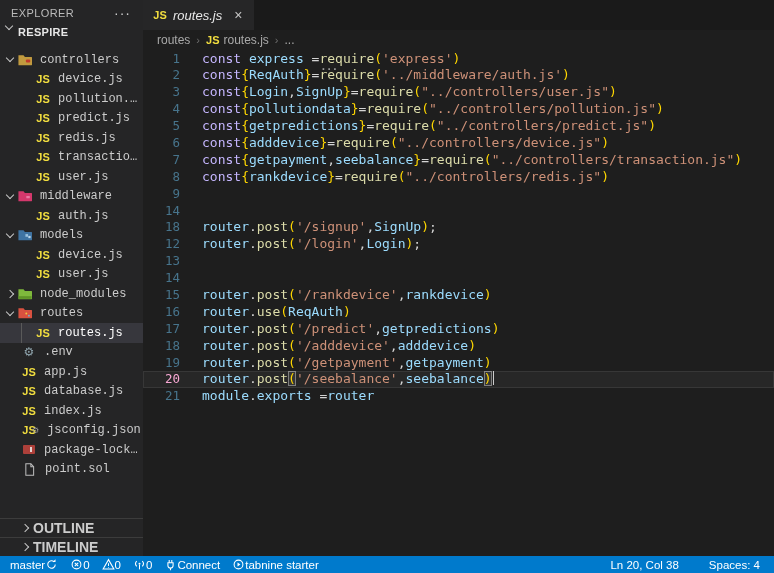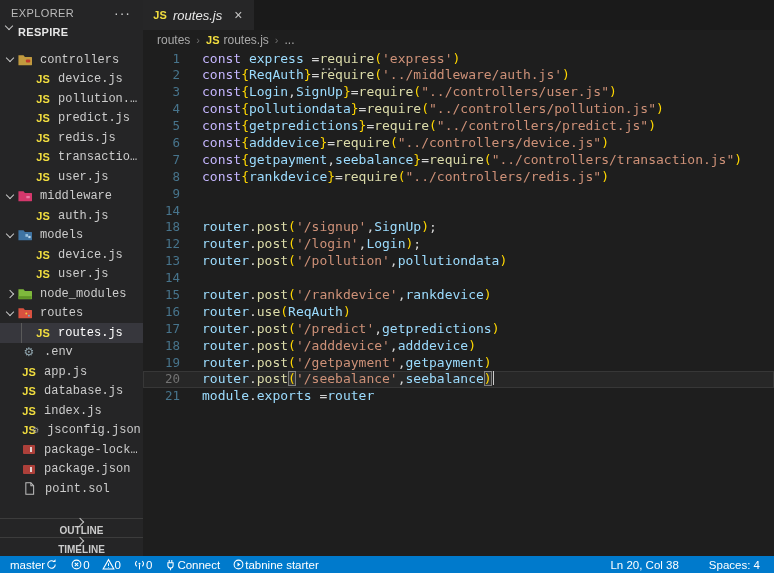--- a/index.html
+++ b/index.html
@@ -34,21 +34,21 @@
   .ic-js { color:#f1dd3f; font-weight:bold; font-size:11px; font-style:normal;
     display:inline-block; width:14px; text-align:center; flex-shrink:0; }
   .ic-gear { color:#8fa4ad; font-size:12px; display:inline-block; width:14px;
     text-align:center; flex-shrink:0; }
   .ic-gear-sm { color:#9e9e9e; font-size:8px; margin-left:-4px; }
   .ic-npm { width:12px; height:9px; background:#ad403a; display:inline-block;
     position:relative; border-radius:1px; margin:0 1px; flex-shrink:0; }
   .ic-npm i { position:absolute; right:3px; top:2px; width:2px; height:5px; background:#e3d4d3; }
   .tree svg, .ws-row svg { flex-shrink:0; }
   .panel { height:19px; border-top:1px solid #3c3c3c; display:flex; align-items:center;
-    font-weight:bold; font-size:10px; color:#cccccc; padding-left:20px; cursor:pointer;flex-direction:column; }
+    font-weight:bold; font-size:14px; color:#cccccc; padding-left:20px; cursor:pointer; }
 
   
   .editor { flex:1; display:flex; flex-direction:column; background:#1e1e1e; min-width:0; }
   .tabbar { height:30px; background:#1a1a1a; display:flex; align-items:stretch; flex-shrink:0; }
   .tab { background:#262627; display:flex; align-items:center; padding:0 10px 0 10px;
     color:#e8e8e8; font-size:13px; cursor:pointer; }
   .tab .tab-label { font-style:italic; margin:0 10px 0 6px; }
   .tab .close { color:#c5c5c5; font-size:14px; line-height:14px; padding:0 2px; cursor:pointer; }
   .breadcrumbs { height:20px; display:flex; align-items:center; padding-left:14px;
     color:#a9a9a9; font-size:12px; flex-shrink:0; }
@@ -56,21 +56,21 @@
   .breadcrumbs .ic-js { width:auto; margin-right:4px; }
   .crumb { cursor:pointer; }
 
   .code { flex:1; font-family:"DejaVu Sans Mono","Liberation Mono",monospace;
     font-size:13px; line-height:16.9px; overflow:hidden; position:relative; padding-top:0.5px; }
   .code-line { display:flex; height:16.9px; white-space:pre; }
   .code-line.current { background:rgba(255,255,255,0.045);
     outline:1px solid rgba(255,255,255,0.08); outline-offset:-1px; }
   .ln { width:44px; padding-right:7px; text-align:right; color:#47748c; flex-shrink:0;
     font-size:12.5px; cursor:pointer; }
-  .current .ln { color:#737373; }
+  .current .ln { color:#f9a8d4; }
   .lc { padding-left:15px; }
   .t-k { color:#c4b5fd; } .t-v { color:#9cdcfe; } .t-f { color:#dcdcaa; }
   .t-s { color:#ce9178; } .t-p { color:#d4d4d4; } .t-b { color:#ffd700; }
   .t-bm { color:#ffd700; outline:1px solid #7f7f7f; outline-offset:-1px;
     background:rgba(120,120,120,0.18); }
   .t-fh { color:#dcdcaa; position:relative; }
   .t-fh::after { content:"\00B7\00B7\00B7"; position:absolute; left:0px; bottom:-7px;
     color:#9b9b9b; font-size:13px; letter-spacing:-2px; line-height:8px; }
   .cursor { display:inline-block; width:0; border-left:1.5px solid #cccccc;
     height:14px; margin-left:1px; vertical-align:-2px; }
@@ -200,26 +200,20 @@
           <div class="row rootfile">
             <span class="ic-js">JS</span>
             <span class="ic-gear-sm">⚙</span>
             <span class="label">jsconfig.json</span>
           </div>
           <div class="row rootfile">
             <span class="ic-npm">
               <i></i>
             </span>
             <span class="label">package-lock.json</span>
-          </div>
-          <div class="row rootfile">
-            <span class="ic-npm">
-              <i></i>
-            </span>
-            <span class="label">package.json</span>
           </div>
           <div class="row rootfile">
             <svg width="11" height="13" viewBox="0 0 12 14" style="margin:0 2px;">
               <path d="M2 0.8 h5.5 L10.5 4 v9.2 H2z" fill="none" stroke="#bdbdbd" stroke-width="1.1"></path>
               <path d="M7.5 0.8 v3.2 h3" fill="none" stroke="#bdbdbd" stroke-width="1.1"></path>
             </svg>
             <span class="label">point.sol</span>
           </div>
         </div>
       <div id="panels">
@@ -255,21 +249,21 @@
           <div class="code-line"><span class="ln">3</span><span class="lc"><span class="t-k">const</span><span class="t-b">{</span><span class="t-v">Login</span><span class="t-p">,</span><span class="t-v">SignUp</span><span class="t-b">}</span><span class="t-p">=</span><span class="t-f">require</span><span class="t-b">(</span><span class="t-s">"../controllers/user.js"</span><span class="t-b">)</span></span></div>
           <div class="code-line"><span class="ln">4</span><span class="lc"><span class="t-k">const</span><span class="t-b">{</span><span class="t-v">pollutiondata</span><span class="t-b">}</span><span class="t-p">=</span><span class="t-f">require</span><span class="t-b">(</span><span class="t-s">"../controllers/pollution.js"</span><span class="t-b">)</span></span></div>
           <div class="code-line"><span class="ln">5</span><span class="lc"><span class="t-k">const</span><span class="t-b">{</span><span class="t-v">getpredictions</span><span class="t-b">}</span><span class="t-p">=</span><span class="t-f">require</span><span class="t-b">(</span><span class="t-s">"../controllers/predict.js"</span><span class="t-b">)</span></span></div>
           <div class="code-line"><span class="ln">6</span><span class="lc"><span class="t-k">const</span><span class="t-b">{</span><span class="t-v">adddevice</span><span class="t-b">}</span><span class="t-p">=</span><span class="t-f">require</span><span class="t-b">(</span><span class="t-s">"../controllers/device.js"</span><span class="t-b">)</span></span></div>
           <div class="code-line"><span class="ln">7</span><span class="lc"><span class="t-k">const</span><span class="t-b">{</span><span class="t-v">getpayment</span><span class="t-p">,</span><span class="t-v">seebalance</span><span class="t-b">}</span><span class="t-p">=</span><span class="t-f">require</span><span class="t-b">(</span><span class="t-s">"../controllers/transaction.js"</span><span class="t-b">)</span></span></div>
           <div class="code-line"><span class="ln">8</span><span class="lc"><span class="t-k">const</span><span class="t-b">{</span><span class="t-v">rankdevice</span><span class="t-b">}</span><span class="t-p">=</span><span class="t-f">require</span><span class="t-b">(</span><span class="t-s">"../controllers/redis.js"</span><span class="t-b">)</span></span></div>
           <div class="code-line"><span class="ln">9</span></div>
           <div class="code-line"><span class="ln">14</span><span class="lc"></span></div>
           <div class="code-line"><span class="ln">18</span><span class="lc"><span class="t-v">router</span><span class="t-p">.</span><span class="t-f">post</span><span class="t-b">(</span><span class="t-s">'/signup'</span><span class="t-p">,</span><span class="t-v">SignUp</span><span class="t-b">)</span><span class="t-p">;</span></span></div>
           <div class="code-line"><span class="ln">12</span><span class="lc"><span class="t-v">router</span><span class="t-p">.</span><span class="t-f">post</span><span class="t-b">(</span><span class="t-s">'/login'</span><span class="t-p">,</span><span class="t-v">Login</span><span class="t-b">)</span><span class="t-p">;</span></span></div>
-          <div class="code-line"><span class="ln">13</span><span class="lc"><span class="t-v">router</span><span class="t-p">.</span><span class="t-f">post</span><span class="t-b">(</span><span class="t-s">'/pollution'</span><span class="t-p">,</span><span class="t-v">pollutiondata</span><span class="t-b">)</span></span></div>
+          <div class="code-line"><span class="ln">13</span></div>
           <div class="code-line"><span class="ln">14</span><span class="lc"></span></div>
           <div class="code-line"><span class="ln">15</span><span class="lc"><span class="t-v">router</span><span class="t-p">.</span><span class="t-f">post</span><span class="t-b">(</span><span class="t-s">'/rankdevice'</span><span class="t-p">,</span><span class="t-v">rankdevice</span><span class="t-b">)</span></span></div>
           <div class="code-line"><span class="ln">16</span><span class="lc"><span class="t-v">router</span><span class="t-p">.</span><span class="t-f">use</span><span class="t-b">(</span><span class="t-v">ReqAuth</span><span class="t-b">)</span></span></div>
           <div class="code-line"><span class="ln">17</span><span class="lc"><span class="t-v">router</span><span class="t-p">.</span><span class="t-f">post</span><span class="t-b">(</span><span class="t-s">'/predict'</span><span class="t-p">,</span><span class="t-v">getpredictions</span><span class="t-b">)</span></span></div>
           <div class="code-line"><span class="ln">18</span><span class="lc"><span class="t-v">router</span><span class="t-p">.</span><span class="t-f">post</span><span class="t-b">(</span><span class="t-s">'/adddevice'</span><span class="t-p">,</span><span class="t-v">adddevice</span><span class="t-b">)</span></span></div>
           <div class="code-line"><span class="ln">19</span><span class="lc"><span class="t-v">router</span><span class="t-p">.</span><span class="t-f">post</span><span class="t-b">(</span><span class="t-s">'/getpayment'</span><span class="t-p">,</span><span class="t-v">getpayment</span><span class="t-b">)</span></span></div>
           <div class="code-line current"><span class="ln">20</span><span class="lc"><span class="t-v">router</span><span class="t-p">.</span><span class="t-f">post</span><span class="t-bm">(</span><span class="t-s">'/seebalance'</span><span class="t-p">,</span><span class="t-v">seebalance</span><span class="t-bm">)</span><span class="cursor"></span></span></div>
           <div class="code-line"><span class="ln">21</span><span class="lc"><span class="t-v">module</span><span class="t-p">.</span><span class="t-v">exports </span><span class="t-p">=</span><span class="t-v">router</span></span></div>
         </div>
     </div>

